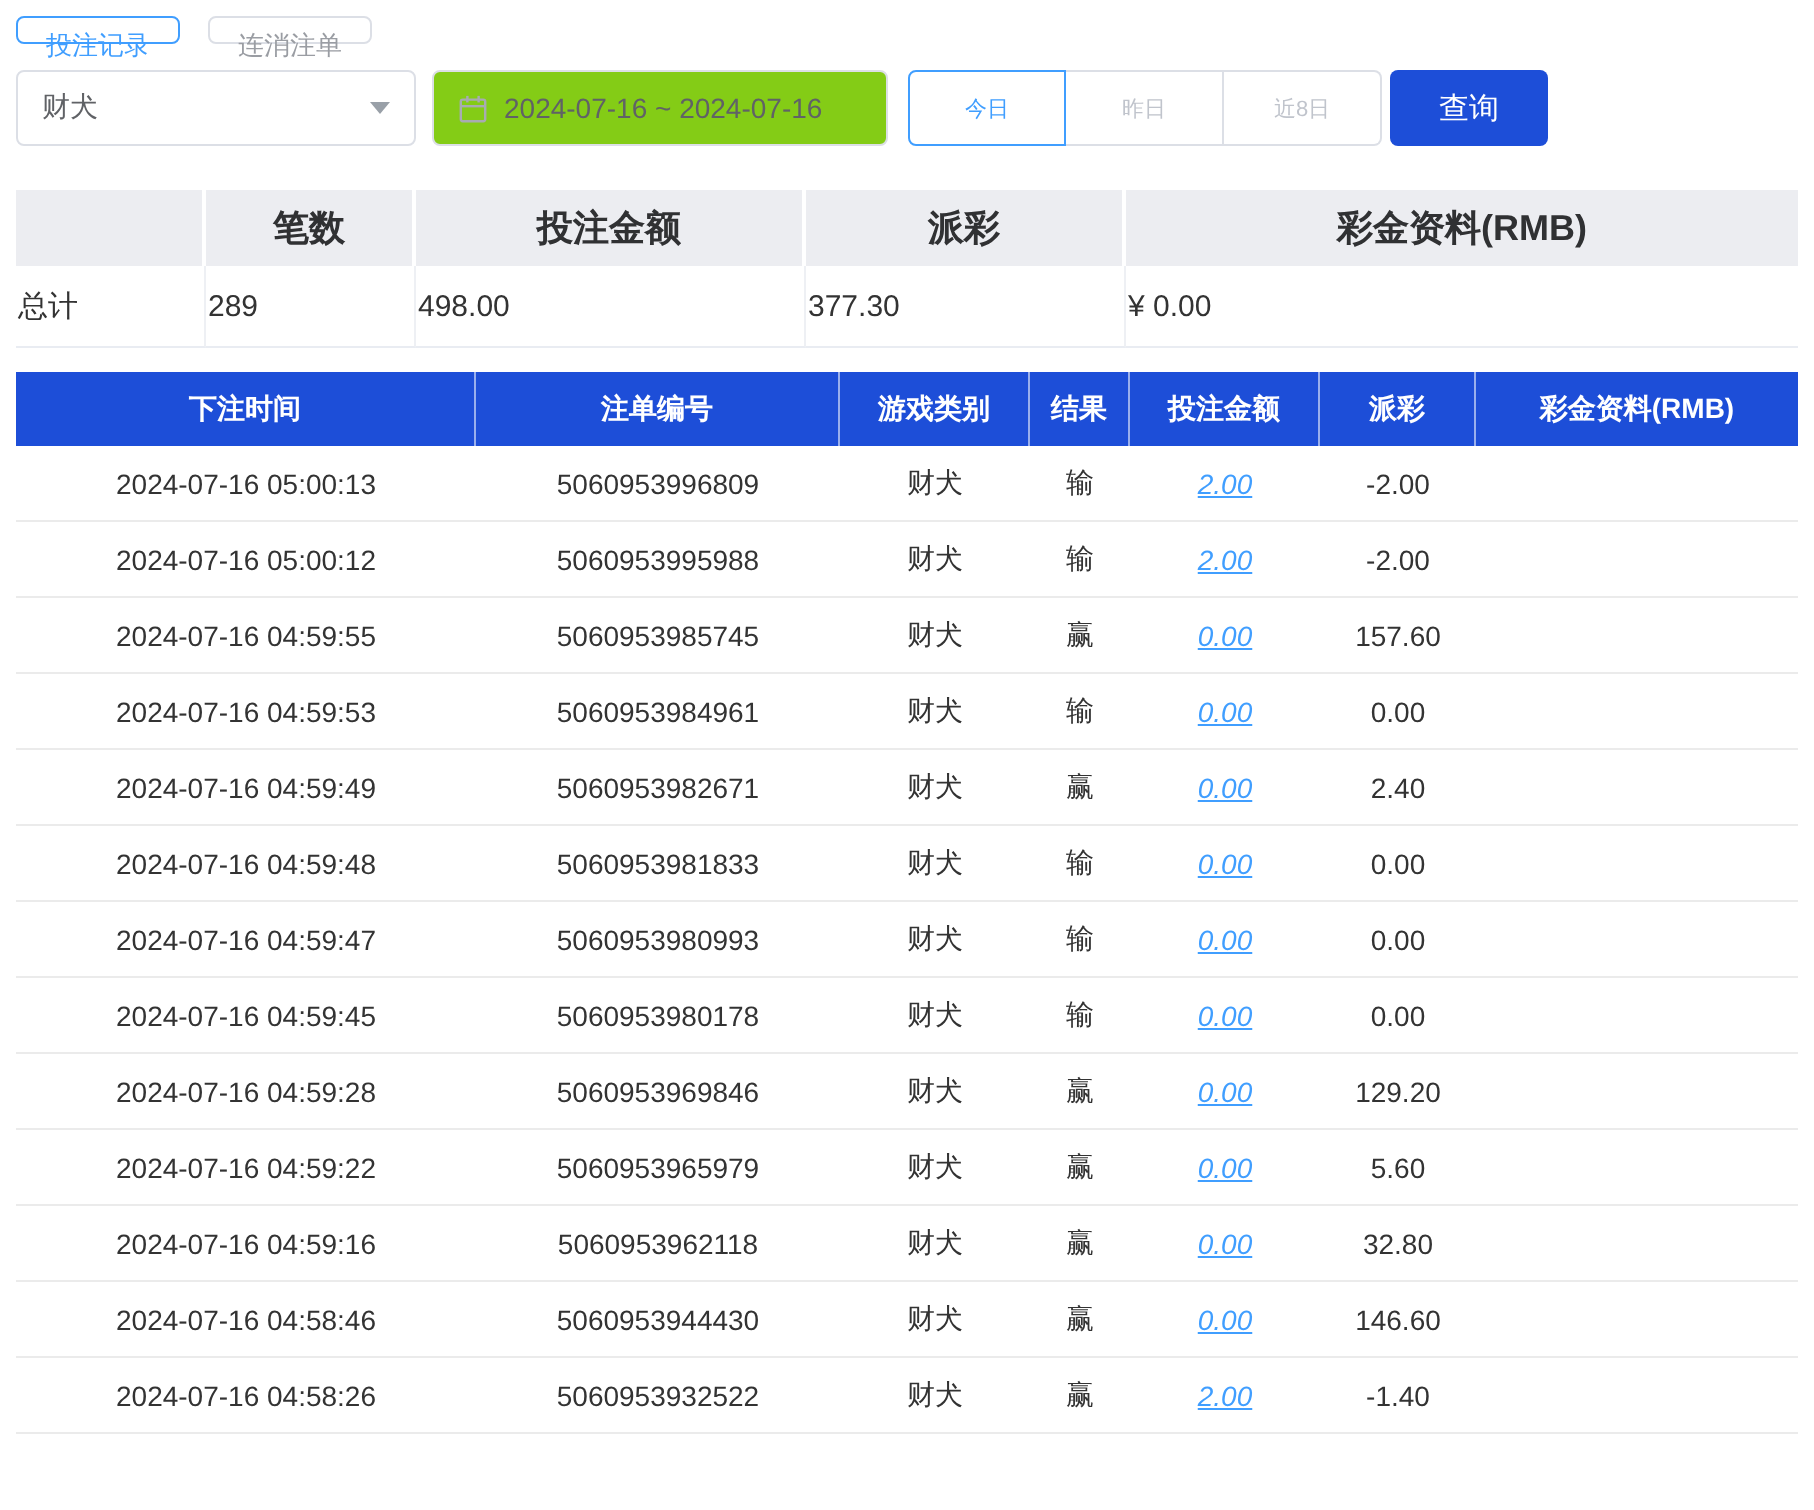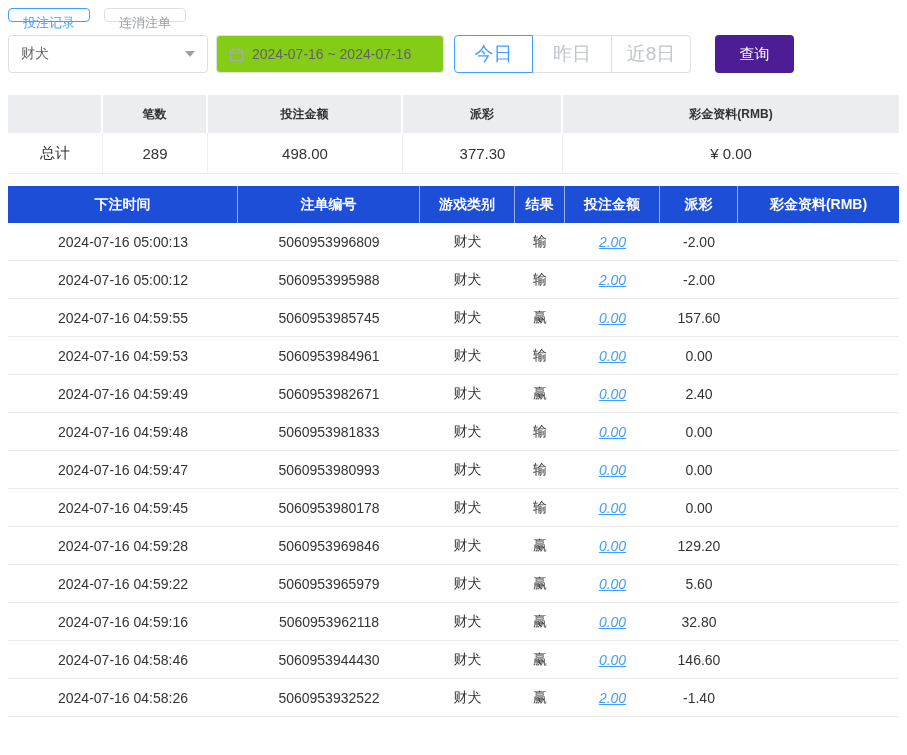--- a/index.html
+++ b/index.html
@@ -33,43 +33,43 @@
   }
   .datepicker {
     width:228px; height:38px; border:1px solid #dcdfe6; border-radius:4px;
     display:flex; align-items:center; gap:8px; padding:0 12px;
     margin-left:8px; color:#606266; cursor:pointer; background:#84cc16;
     font-size:14px;
   }
   .btn-group { display:flex; margin-left:10px; }
   .gbtn {
     width:79px; height:38px; background:#fff; border:1px solid #dcdfe6;
-    color:#c0c4cc; font-size:19px; cursor:pointer; font-family:inherit; padding:0;
+    color:#c0c4cc; font-size:11px; cursor:pointer; font-family:inherit; padding:0;
   }
   .gbtn + .gbtn { border-left:none; }
   .gbtn:first-child { border-radius:4px 0 0 4px; }
   .gbtn:last-child { border-radius:0 4px 4px 0; }
   .gbtn.active { color:#409eff; border:1px solid #409eff; }
   .gbtn.active + .gbtn { border-left:none; }
   .search-btn {
-    margin-left:24px; width:79px; height:38px; border:none; border-radius:4px;
-    background:#4c1d95; color:#fff; font-size:15px; cursor:pointer;
+    margin-left:4px; width:79px; height:38px; border:none; border-radius:4px;
+    background:#1d4ed8; color:#fff; font-size:15px; cursor:pointer;
     font-family:inherit;
   }
 
   
   table { border-collapse:separate; border-spacing:0; width:891px; table-layout:fixed; }
   .summary { margin-bottom:12px; }
   .summary th {
     height:38px; background:#ecedf1; color:#303133; font-weight:700;
-    font-size:12px; text-align:center; border-right:2px solid #fff;
+    font-size:18px; text-align:center; border-right:2px solid #fff;
   }
   .summary th:last-child { border-right:none; }
   .summary td {
-    height:41px; text-align:center; font-size:15px; color:#333;
+    height:41px; font-size:15px; color:#333;
     border-bottom:1px solid #e9ecf2; border-right:1px solid #eef0f4;
   }
   .summary td:last-child { border-right:none; }
 
   
   .main th {
     height:37px; background:#1d4ed8; color:#fff; font-weight:700; font-size:14px;
     text-align:center; border-right:1px solid rgba(255,255,255,.55);
   }
   .main th:last-child { border-right:none; }

